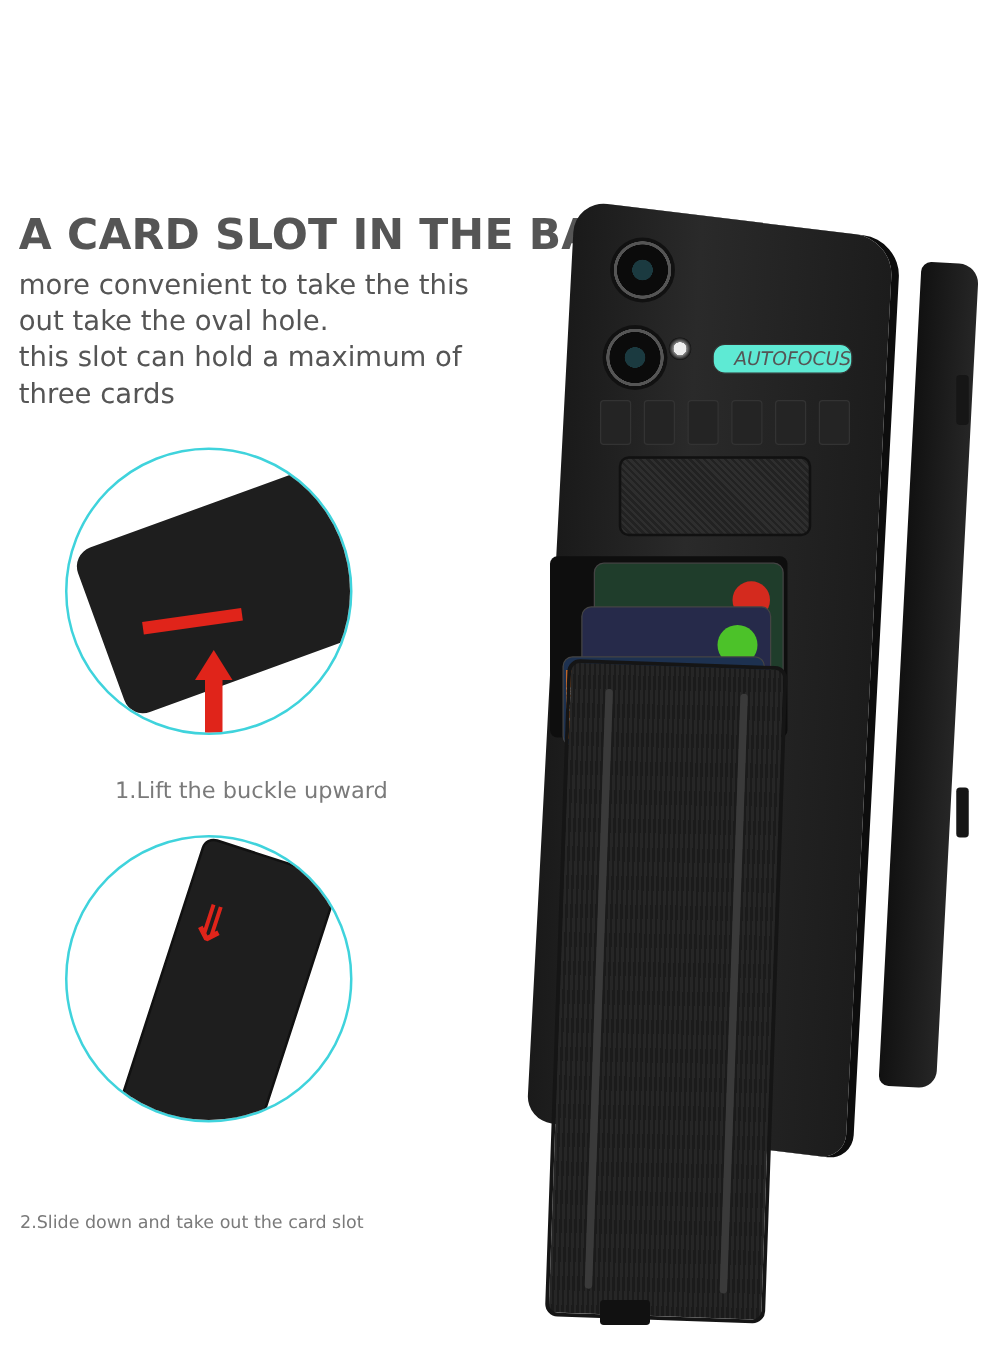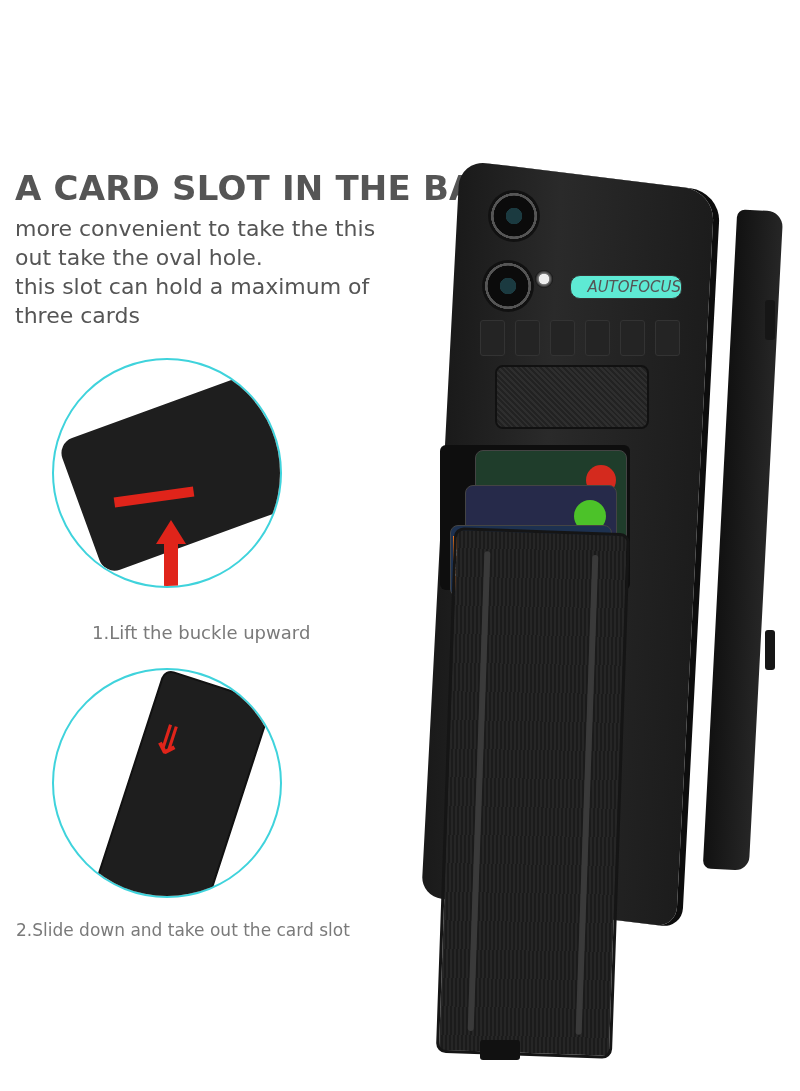--- a/index.html
+++ b/index.html
@@ -8,21 +8,21 @@
   .headline { position: absolute; left: 15px; top: 168px; font-size: 34px; font-weight: bold;
               color: #555555; letter-spacing: 0.2px; white-space: nowrap; }
   .desc { position: absolute; left: 15px; top: 214px; width: 420px; font-size: 22px; line-height: 29px;
           color: #555555; }
   .desc div { white-space: nowrap; }
   .circle { position: absolute; border: 2px solid #3fd3dc; border-radius: 50%; overflow: hidden; background:#fff; }
   .c1 { left: 52px; top: 358px; width: 226px; height: 226px; }
   .c2 { left: 52px; top: 668px; width: 226px; height: 226px; }
   .step { position: absolute; font-size: 18px; color: #7a7a7a; white-space: nowrap; }
   .s1 { left: 44px; top: 622px; margin-left: 48px; }
-  .s2 { left: 16px; top: 920px; font-size: 17px; }
+  .s2 { left: 16px; top: 970px; font-size: 14px; }
 
   
   .phone { position: absolute; left: 420px; top: 150px; width: 390px; height: 940px; }
   .case-body { position: absolute; left: 40px; top: 10px; width: 255px; height: 740px;
                background: linear-gradient(90deg,#1a1a1a,#2a2a2a 40%,#1c1c1c);
                border-radius: 26px 30px 20px 20px; transform: skewY(4deg) rotate(3deg);
                transform-origin: top left; box-shadow: 6px 0 0 #0d0d0d; }
   .case-side { position:absolute; left: 300px; top: 60px; width: 46px; height: 660px;
                background: linear-gradient(90deg,#111,#262626); border-radius: 8px 16px 14px 8px;
                transform: rotate(3deg); }

